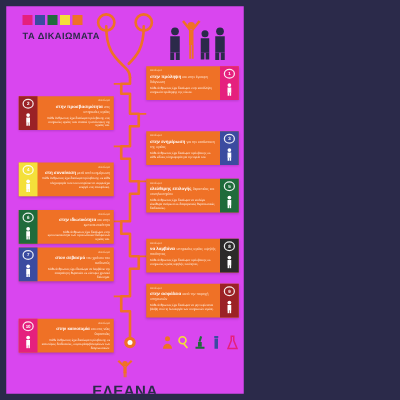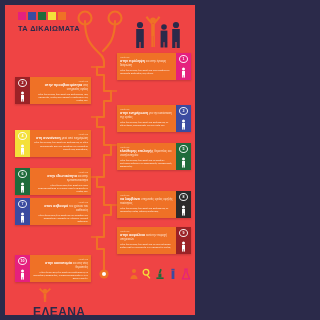--- a/index.html
+++ b/index.html
@@ -5,21 +5,21 @@
   html,body{margin:0;padding:0;}
   body{
     width:200px;height:320px;
     background:#2b2a4a;
     font-family:"Liberation Sans", sans-serif;
     overflow:hidden;
   }
   #poster{
     position:absolute;left:5px;top:5px;
     width:190px;height:310px;
-    background:#ef4444;
+    background:#d946ef;
     overflow:hidden;
   }
   
   #swatches{position:absolute;left:13px;top:7px;display:flex;gap:2px;}
   .sw{width:8px;height:8px;}
   #title{
     position:absolute;left:13px;top:19px;width:95px;
     color:#2b2a4a;font-size:7.4px;font-weight:bold;
     letter-spacing:.35px;line-height:9.5px;
   }
@@ -57,21 +57,21 @@
   .card.right .body{text-align:left;}
   .kicker{font-size:2.3px;color:#ffd9bd;line-height:3px;}
   .headline{
     font-size:3.5px;font-weight:bold;color:#ffffff;
     line-height:4.4px;margin-top:.5px;
   }
   .headline em{font-style:normal;color:#ffe2cc;font-weight:normal;font-size:2.8px;}
   .para{font-size:2.4px;color:#fff3e9;line-height:3.1px;margin-top:1px;}
   
   #iconrow{position:absolute;left:124px;top:263px;display:flex;gap:3px;align-items:flex-end;}
-  #logo{position:absolute;left:0;top:281px;width:190px;padding-left:28px;}
+  #logo{position:absolute;left:0;top:281px;width:190px;text-align:center;}
   #logoword{font-size:12px;font-weight:bold;color:#2b2a4a;letter-spacing:.4px;line-height:13px;}
 </style>
 </head>
 <body>
 
 <div id="poster">
 
   <div id="swatches">
       <div class="sw" style="background: rgb(229, 32, 126);"></div>
       <div class="sw" style="background: rgb(59, 75, 160);"></div>

